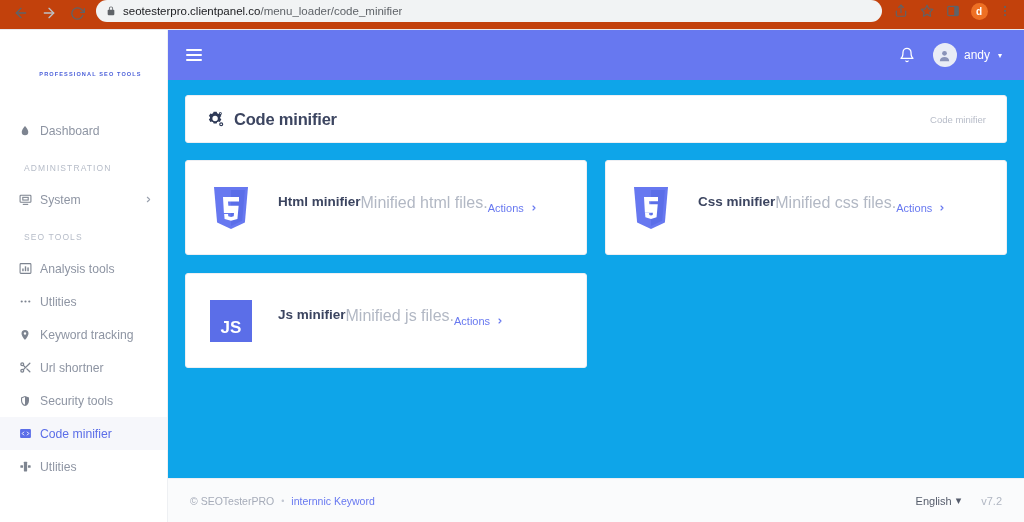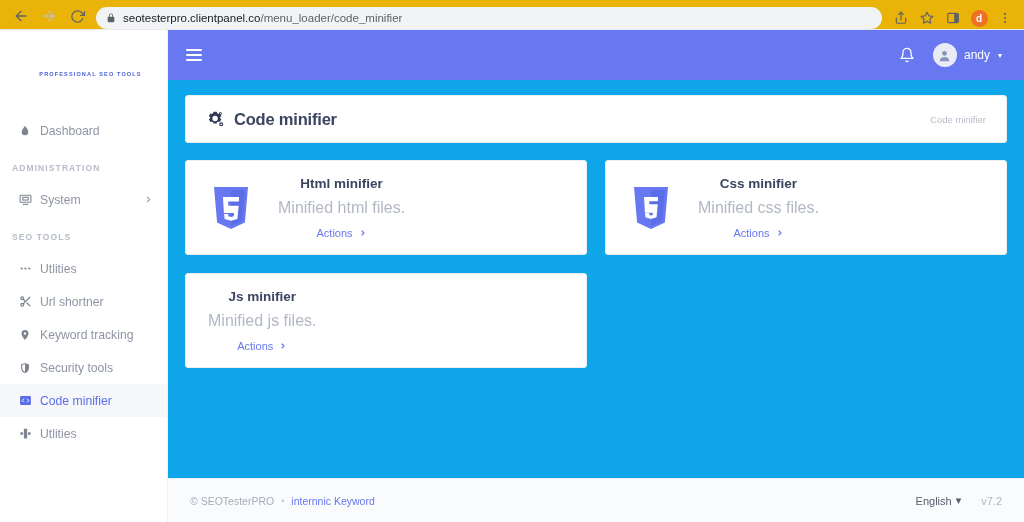--- a/index.html
+++ b/index.html
@@ -5,22 +5,22 @@
   * { box-sizing: border-box; margin: 0; padding: 0; }
   html, body {
     width: 1024px; height: 522px;
     font-family: "Liberation Sans", sans-serif;
     background: #ffffff; overflow: hidden;
   }
   .app { width: 1024px; height: 522px; display: flex; flex-direction: column; }
 
   
   .browser-bar {
-    height: 30px; min-height: 30px; background: #eab308;
-    display: flex; align-items: flex-end; padding: 0 8px; gap: 2px;
+    height: 30px; min-height: 30px; background: #c2410c;
+    display: flex; align-items: flex-start; padding: 0 8px; gap: 2px;
     border-bottom: 1px solid #e8eaed;
   }
   .nav-btn {
     width: 26px; height: 26px; border-radius: 50%;
     display: flex; align-items: center; justify-content: center;
     color: #5f6368; flex: 0 0 auto;
   }
   .nav-btn svg { display: block; }
   .omnibox {
     flex: 1 1 auto; height: 22px; background: #f1f3f4; border-radius: 11px;
@@ -61,23 +61,23 @@
   .logo-tester {
     font-size: 23px; font-weight: 700; color: #4a5fd9;
     letter-spacing: -0.5px; line-height: 1;
   }
   .logo-sub {
     font-size: 5.6px; font-weight: 700; color: #4a5fd9;
     letter-spacing: 1.1px; margin-top: 2px; margin-left: 14px;
   }
   .nav { margin-top: 12px; display: flex; flex-direction: column; }
   .nav-section {
-    font-size: 8.5px; font-weight: 700; color: #b6bcc8;
+    font-size: 8.5px; font-weight: 400; color: #b6bcc8;
     letter-spacing: 1.1px; text-transform: uppercase;
-    padding: 16px 0 10px 12px;
+    padding: 16px 0 10px 24px;
   }
   .nav-item {
     display: flex; align-items: center; height: 33px;
     padding-left: 18px; padding-right: 14px; gap: 8px;
     color: #8e95a3; font-size: 12.2px; position: relative;
   }
   .nav-item .ico { width: 14px; display: flex; align-items: center; justify-content: center; color: #7d8490; flex: 0 0 auto; }
   .nav-item .lbl { flex: 1 1 auto; white-space: nowrap; }
   .nav-item .chev { color: #9aa1ae; display: flex; }
   .nav-item.active { background: #f6f7fb; color: #5b6ee8; }
@@ -117,21 +117,21 @@
   .cards {
     display: flex; flex-wrap: wrap; padding: 17px 17px 0 17px; gap: 0;
   }
   .card-col { width: 50%; padding-right: 9px; margin-bottom: 18px; }
   .card-col:nth-child(even) { padding-right: 0; padding-left: 9px; }
   .card {
     background: #fff; border: 1px solid #edeff3; border-radius: 3px;
     height: 95px; display: flex; align-items: center; padding: 0 22px; gap: 24px;
   }
   .card-icon { width: 46px; height: 50px; flex: 0 0 auto; display: flex; align-items: center; justify-content: center; }
-  .card-body { display: flex; flex-direction: column; justify-content: center; align-items: center; }
+  .card-body { display: flex; justify-content: center; }
   .card-title { font-size: 13.5px; color: #3c4560; font-weight: 700; margin-bottom: 8px; }
   .card-desc { font-size: 16px; color: #b2b8c4; margin-bottom: 10px; }
   .card-action { font-size: 11px; color: #6778f0; display: flex; align-items: center; gap: 6px; }
   .card-action .ch { display: flex; }
 
   
   .footer {
     height: 44px; min-height: 44px; background: #fafbfc;
     border-top: 1px solid #edeff3;
     display: flex; align-items: center; padding: 0 22px;
@@ -243,52 +243,63 @@
           <span class="lbl">System</span>
           <span class="chev">
             <svg width="9" height="9" viewBox="0 0 24 24" fill="none" stroke="currentColor" stroke-width="3" stroke-linecap="round" stroke-linejoin="round">
                 <polyline points="9 18 15 12 9 6"></polyline>
               </svg>
           </span>
         </div>
 
         <div class="nav-section">SEO TOOLS</div>
 
+        <div class="nav-item">
+          <span class="ico">
+            <svg width="13" height="13" viewBox="0 0 24 24" fill="currentColor">
+                <rect x="2" y="3" width="20" height="18" rx="1.5" fill="none" stroke="currentColor" stroke-width="2"></rect>
+                <rect x="6" y="12" width="2.6" height="5"></rect>
+                <rect x="10.7" y="8" width="2.6" height="9"></rect>
+                <rect x="15.4" y="10" width="2.6" height="7"></rect>
+              </svg>
+          </span>
+          <span class="lbl">Analysis tools</span>
+        </div>
 
         <div class="nav-item">
           <span class="ico">
             <svg width="13" height="13" viewBox="0 0 24 24" fill="currentColor">
                 <circle cx="5" cy="12" r="2"></circle>
                 <circle cx="12" cy="12" r="2"></circle>
                 <circle cx="19" cy="12" r="2"></circle>
               </svg>
           </span>
           <span class="lbl">Utlities</span>
+        </div>
+
+        <div class="nav-item">
+          <span class="ico">
+            <svg width="12" height="12" viewBox="0 0 24 24" fill="currentColor">
+                <path d="M12 2a7 7 0 0 0-7 7c0 5.2 7 13 7 13s7-7.8 7-13a7 7 0 0 0-7-7zm0 9.5A2.5 2.5 0 1 1 12 6.5a2.5 2.5 0 0 1 0 5z"></path>
+              </svg>
+          </span>
+          <span class="lbl">Keyword tracking</span>
         </div>
 
         <div class="nav-item">
           <span class="ico">
             <svg width="13" height="13" viewBox="0 0 24 24" fill="none" stroke="currentColor" stroke-width="2.4" stroke-linecap="round">
                 <circle cx="6" cy="6" r="2.6"></circle>
                 <circle cx="6" cy="18" r="2.6"></circle>
                 <line x1="20" y1="4" x2="8.1" y2="15.9"></line>
                 <line x1="14.5" y1="14.5" x2="20" y2="20"></line>
                 <line x1="8.1" y1="8.1" x2="11" y2="11"></line>
               </svg>
           </span>
           <span class="lbl">Url shortner</span>
-        </div>
-
-        <div class="nav-item">
-          <span class="ico">
-            <svg width="12" height="12" viewBox="0 0 24 24" fill="currentColor">
-                <path d="M12 2a7 7 0 0 0-7 7c0 5.2 7 13 7 13s7-7.8 7-13a7 7 0 0 0-7-7zm0 9.5A2.5 2.5 0 1 1 12 6.5a2.5 2.5 0 0 1 0 5z"></path>
-              </svg>
-          </span>
-          <span class="lbl">Keyword tracking</span>
         </div>
 
         <div class="nav-item">
           <span class="ico">
             <svg width="12" height="12" viewBox="0 0 24 24" fill="currentColor">
                 <path d="M12 2 4 5.2v6.1c0 5 3.4 9.7 8 10.7 4.6-1 8-5.7 8-10.7V5.2L12 2zm0 2.2v15.5c-3.3-1-5.8-4.7-5.8-8.4V6.7L12 4.2z"></path>
                 <path d="M12 4.2 17.8 6.7v4.6c0 3.7-2.5 7.4-5.8 8.4V4.2z" fill="currentColor" opacity=".55"></path>
               </svg>
           </span>
           <span class="lbl">Security tools</span>
@@ -407,20 +418,26 @@
                         <polyline points="9 18 15 12 9 6"></polyline>
                       </svg>
                   </span>
                 </div>
               </div>
             </div>
           </div>
 
           <div class="card-col">
             <div class="card">
+              <div class="card-icon">
+                <svg width="42" height="42" viewBox="0 0 42 42">
+                  <rect x="0" y="0" width="42" height="42" fill="#5b6ee8"></rect>
+                  <text x="21" y="33" font-family="Liberation Sans, sans-serif" font-size="17" font-weight="700" fill="#ffffff" text-anchor="middle">JS</text>
+                </svg>
+              </div>
               <div class="card-body">
                 <div class="card-title">Js minifier</div>
                 <div class="card-desc">Minified js files.</div>
                 <div class="card-action">
                   <span>Actions</span>
                   <span class="ch">
                     <svg width="8" height="8" viewBox="0 0 24 24" fill="none" stroke="currentColor" stroke-width="3.4" stroke-linecap="round" stroke-linejoin="round">
                         <polyline points="9 18 15 12 9 6"></polyline>
                       </svg>
                   </span>

